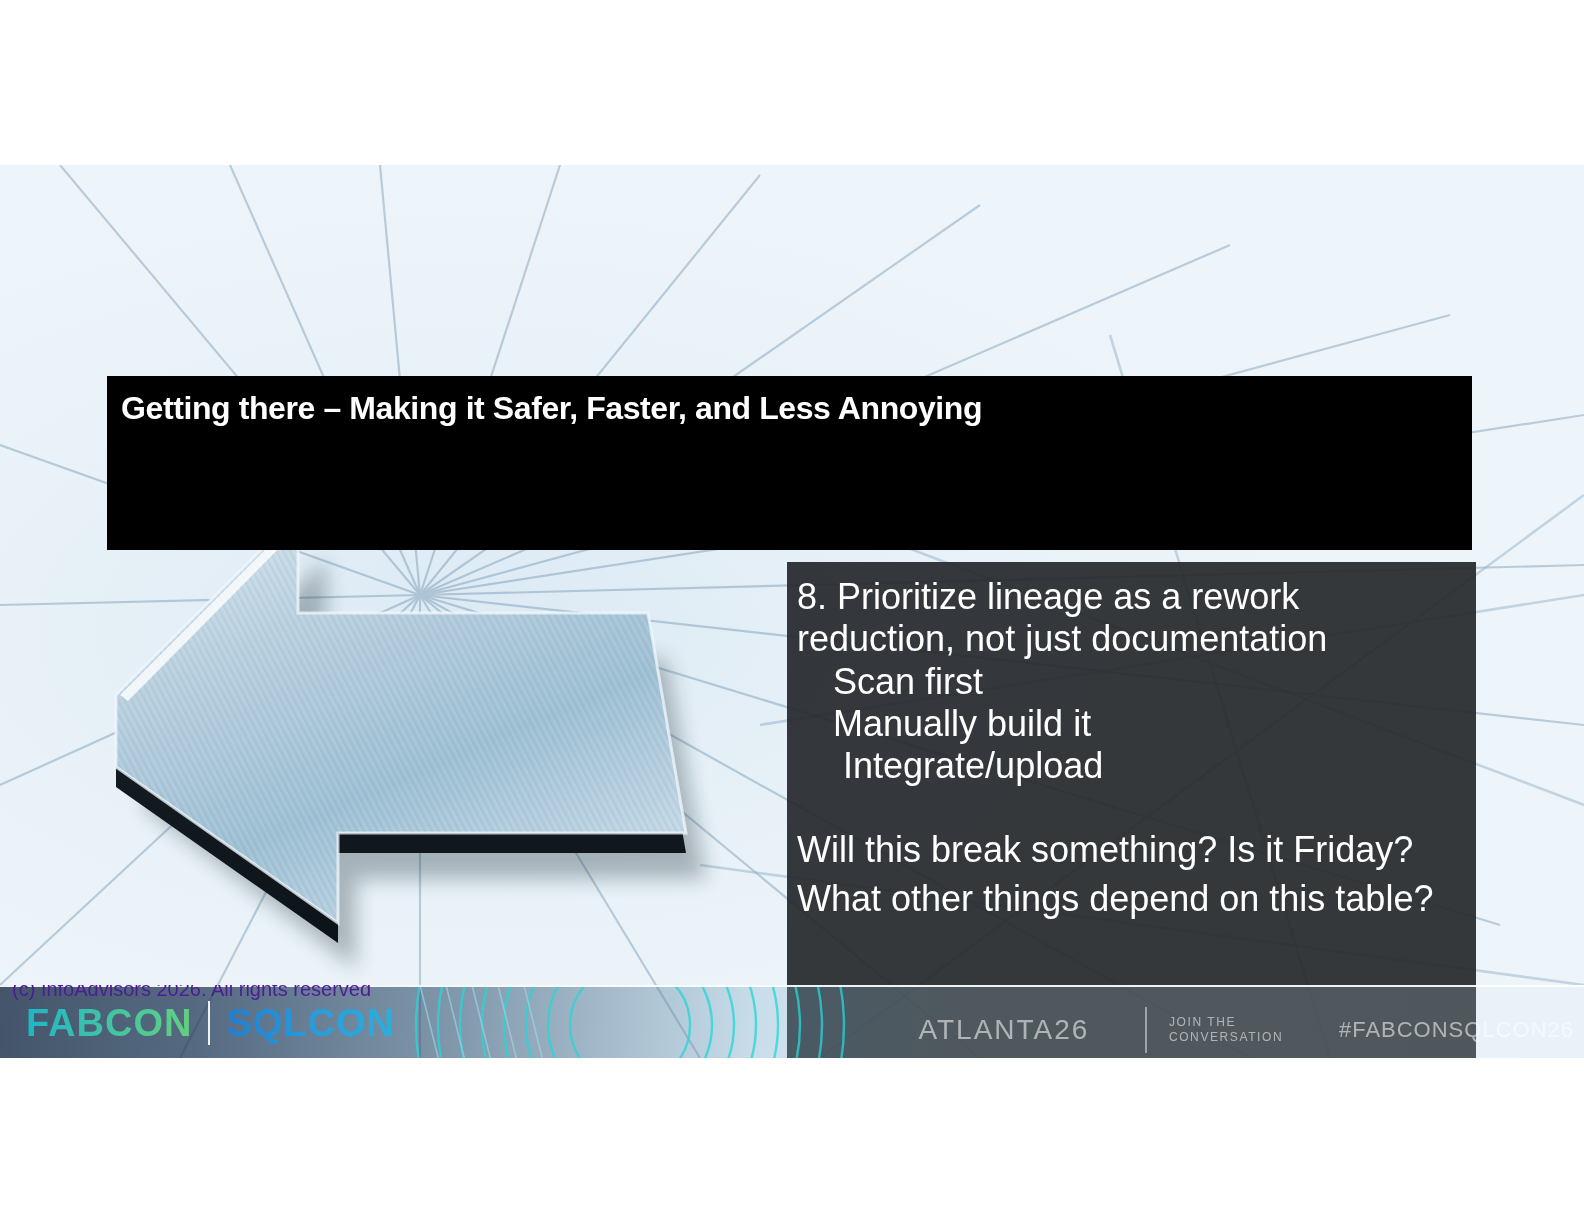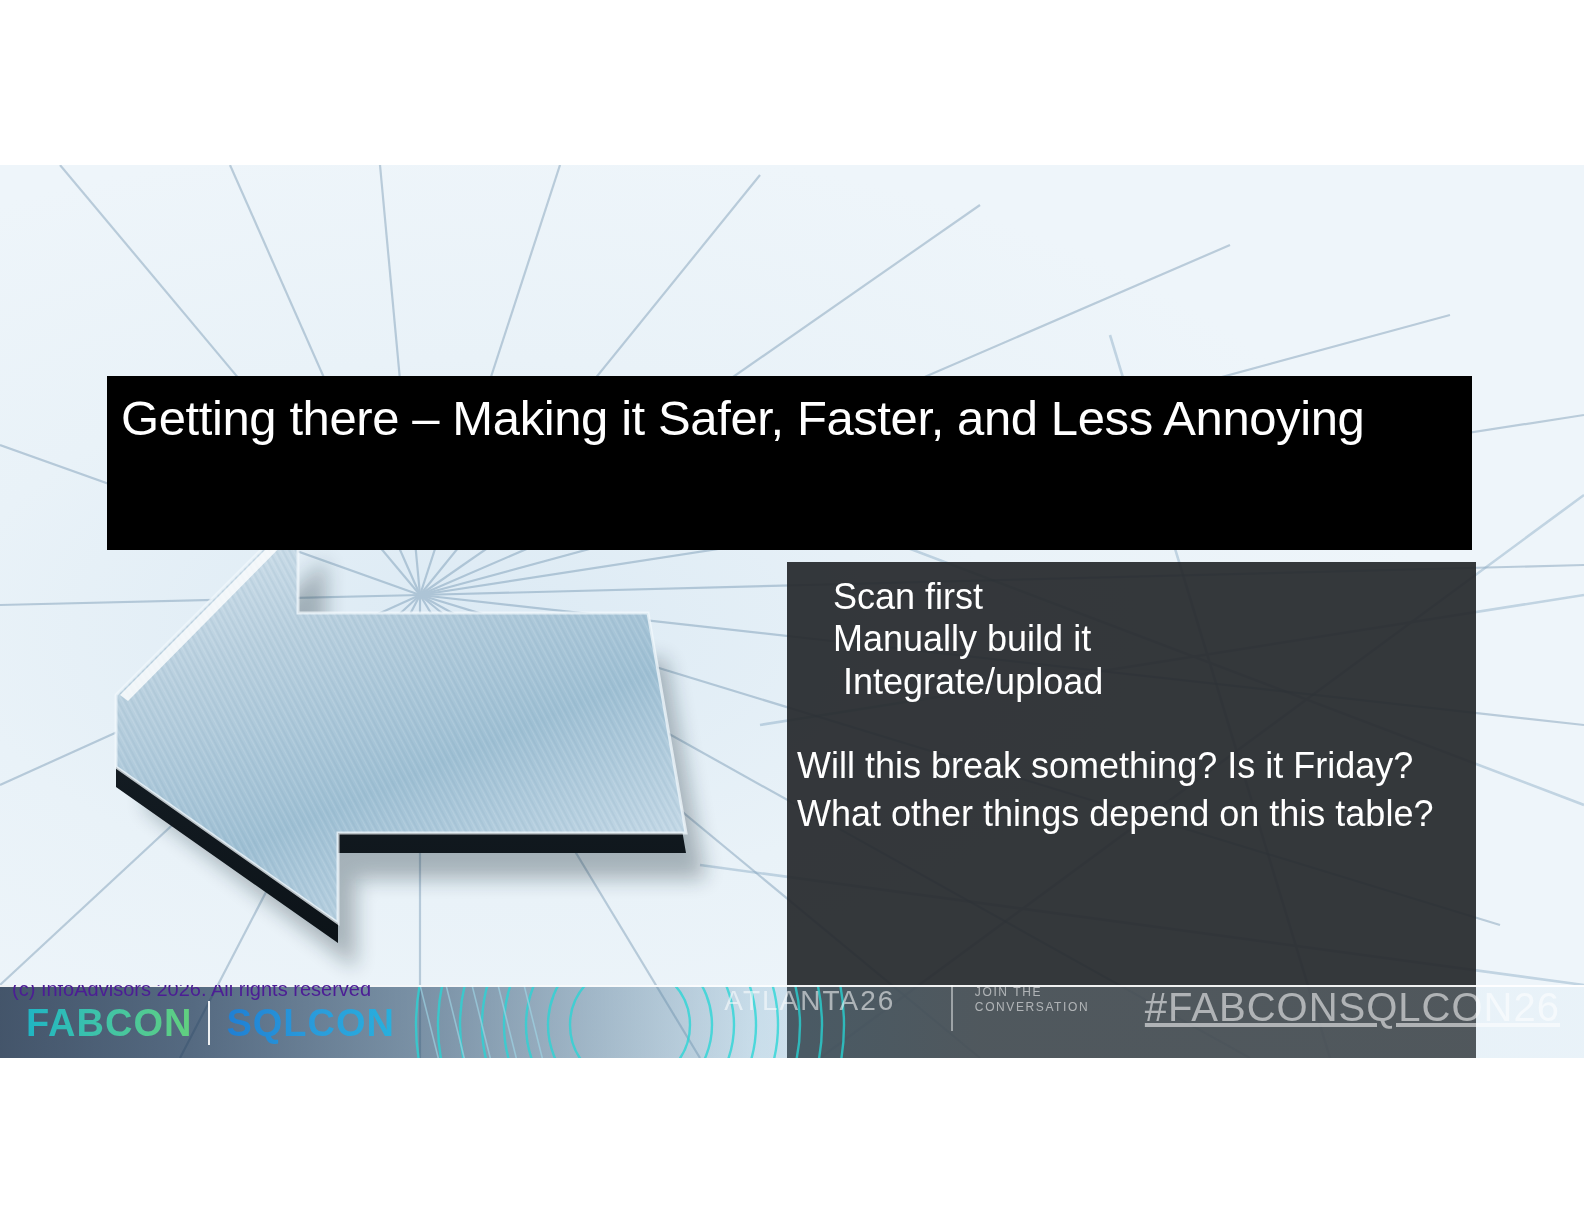--- a/index.html
+++ b/index.html
@@ -64,22 +64,22 @@
     top: 211px;
     width: 1365px;
     height: 174px;
     background: #000000;
     box-sizing: border-box;
     padding: 14px 26px 0 14px;
   }
   .title-text {
     color: #ffffff;
     font-family: "Liberation Sans", sans-serif;
-    font-weight: normal;
-    font-size: 49px;
+    font-weight: bold;
+    font-size: 32px;
     line-height: 1.17;
     letter-spacing: -0.4px;
     white-space: pre-line;
   }
 
   
   .content-box {
     position: absolute;
     left: 787px;
     top: 397px;
@@ -167,24 +167,25 @@
     background: rgba(255,255,255,.9);
   }
   .brand-sqlcon {
     background: linear-gradient(90deg, #1f7fd4 0%, #2a9ddb 55%, #28b0dd 100%);
     -webkit-background-clip: text;
     background-clip: text;
     color: transparent;
   }
   .footer-right {
     position: absolute;
-    right: 14px;
+    right: 0;
     top: 0;
     height: 90px;
     display: flex;
+    align-items: center;
     gap: 0;
     color: rgba(255,255,255,.55);
     font-family: "Liberation Sans", sans-serif;
   }
   .f-city {
     font-size: 28px;
     letter-spacing: 2px;
     padding: 0 34px 0 0;
     width: 214px;
     text-align: center;
@@ -196,25 +197,24 @@
   }
   .f-join {
     font-size: 12px;
     letter-spacing: 1.6px;
     line-height: 1.25;
     padding: 0 22px;
     white-space: pre-line;
     width: 142px;
   }
   .f-hash {
-    font-size: 40px;
+    font-size: 22px;
     letter-spacing: 1px;
     padding-left: 6px;
     padding-right: 10px;
-    text-decoration: underline;
   }
 
   
   .copyright {
     position: absolute;
     left: 12px;
     bottom: 57px;
     font-family: "Liberation Sans", sans-serif;
     font-size: 20px;
     color: #4c1d95;
@@ -302,20 +302,21 @@
           <path d="M 100 300 L 280 120 L 282 130 L 108 306 Z" fill="#ffffff" opacity="0.8"></path>
         </svg>
       </div>
     </div>
 
     <div class="title-box">
       <div class="title-text">Getting there – Making it Safer, Faster, and Less Annoying</div>
     </div>
 
     <div class="content-box">
+      <p class="lvl1">8. Prioritize lineage as a rework reduction, not just documentation</p>
       <p class="lvl2">Scan first</p>
       <p class="lvl2">Manually build it</p>
       <p class="lvl2"> Integrate/upload</p>
       <div class="spacer"></div>
       <p class="question">Will this break something? Is it Friday?</p>
       <p class="question">What other things depend on this table?</p>
     </div>
 
     <div class="footer">
       <div class="footer-bg"></div>

